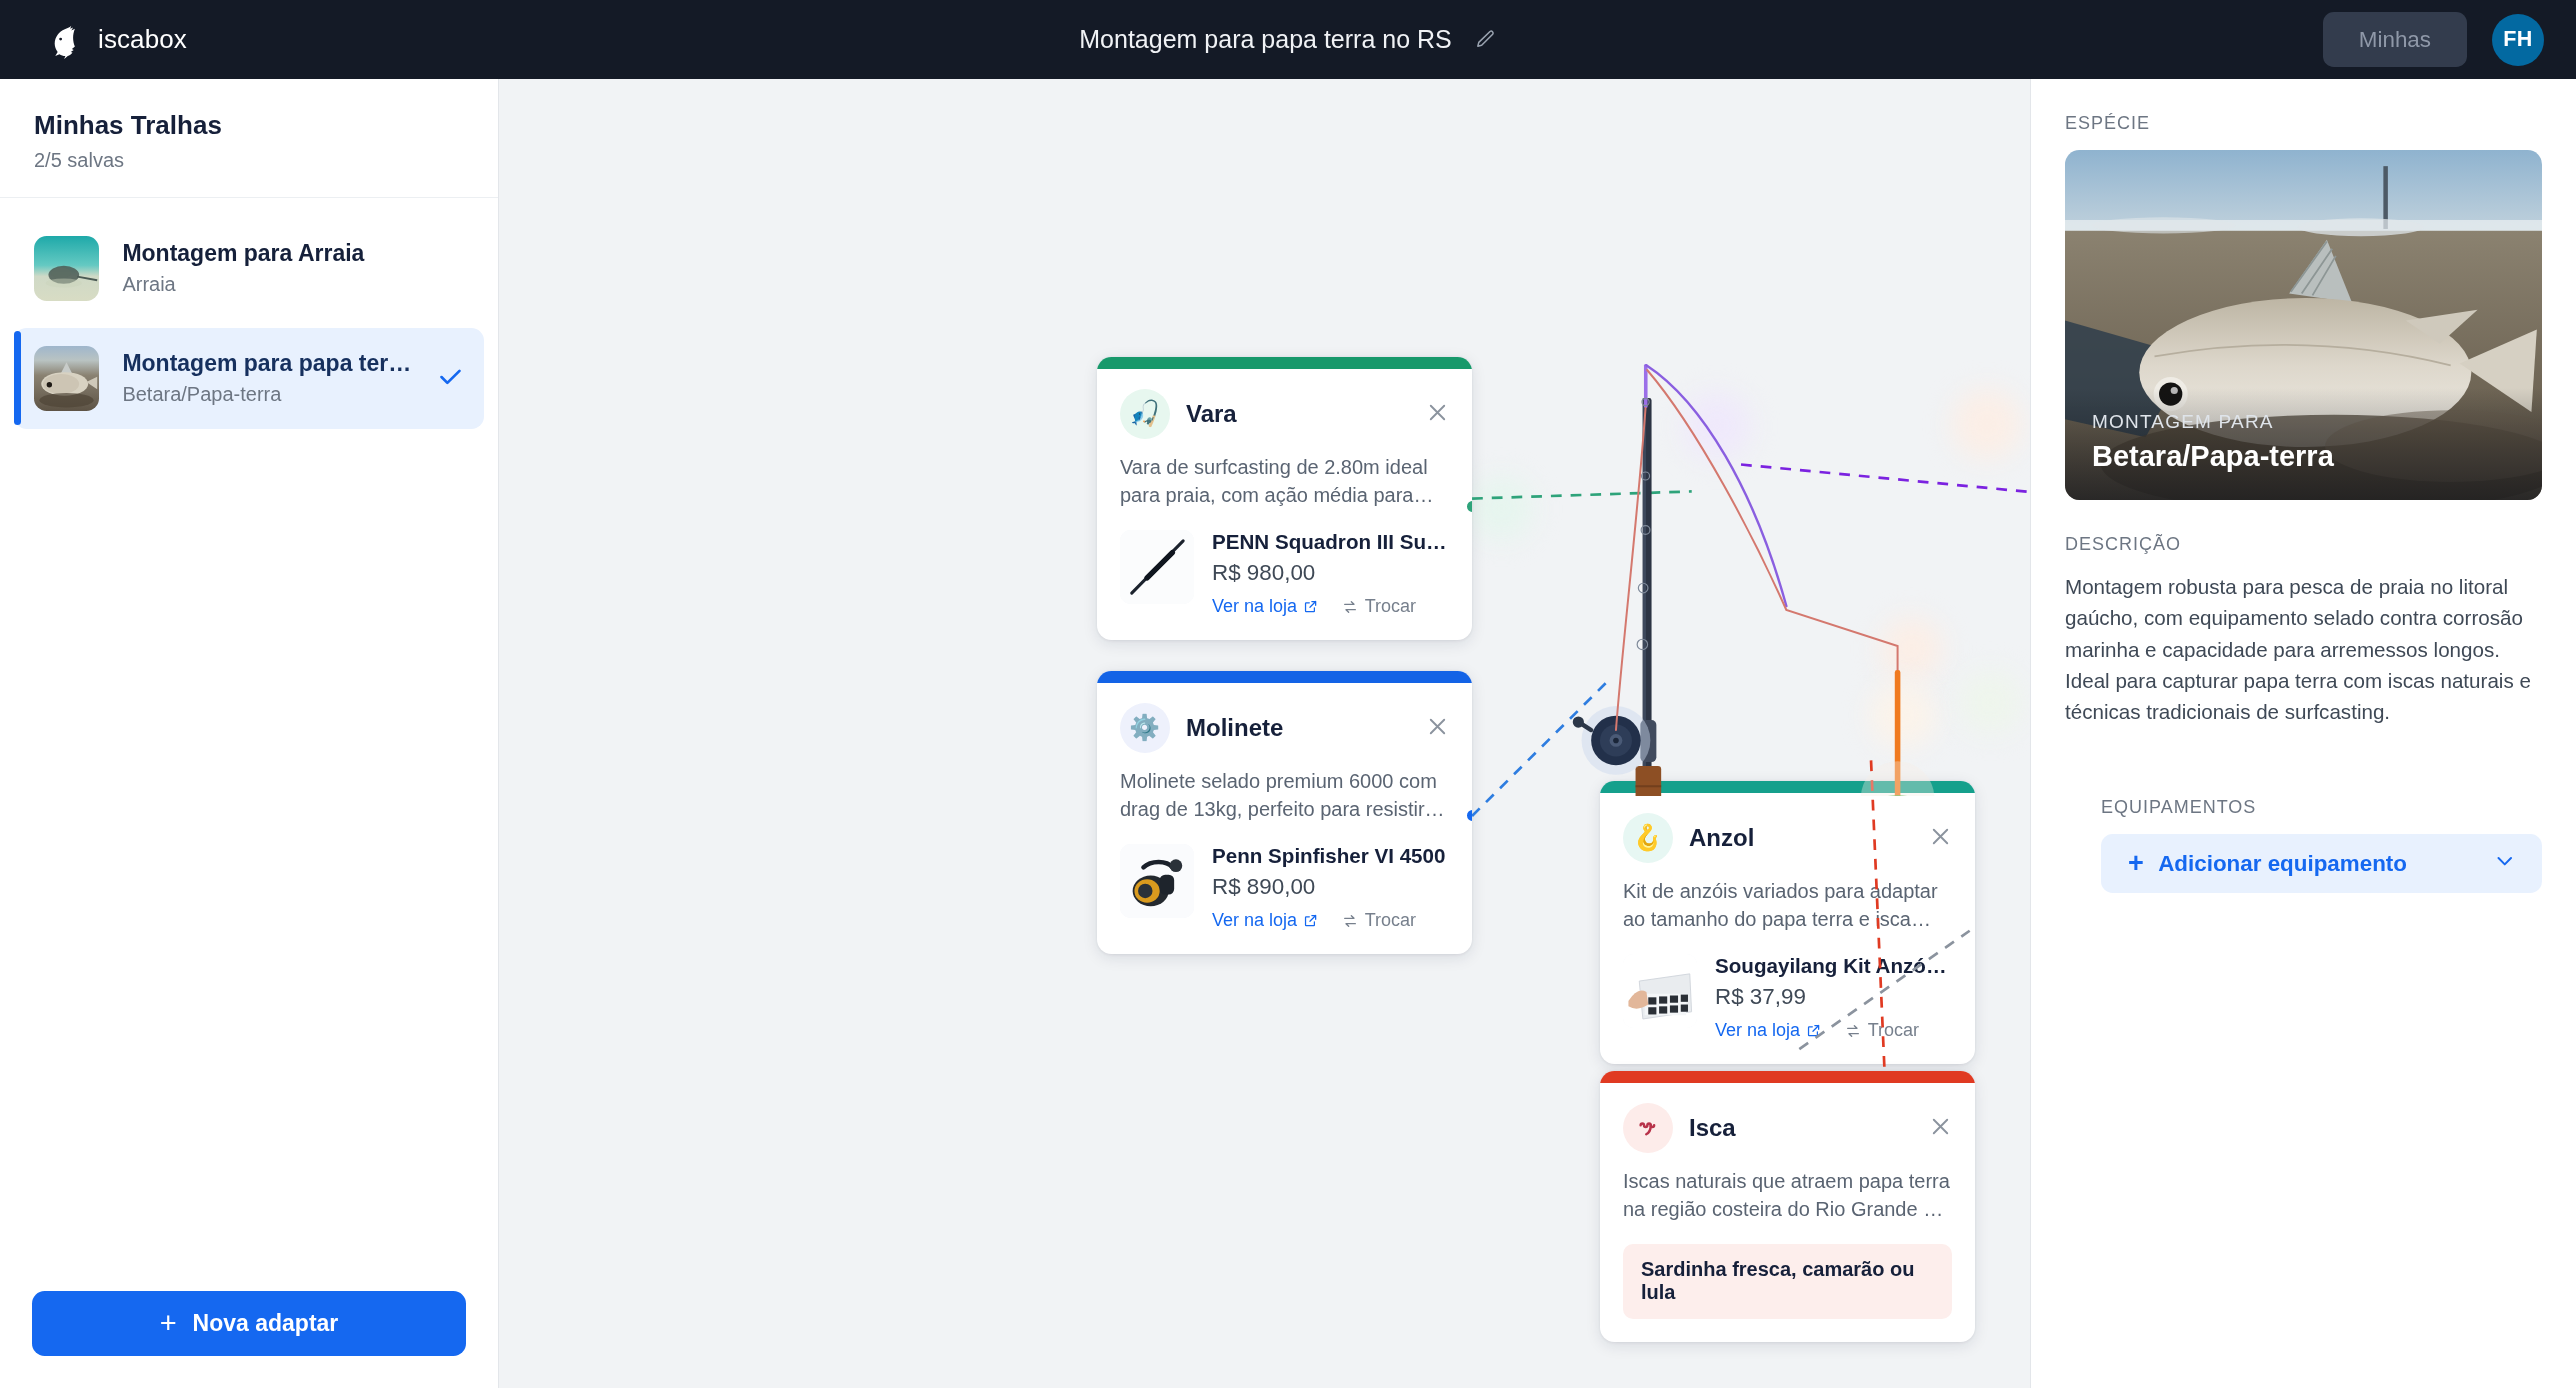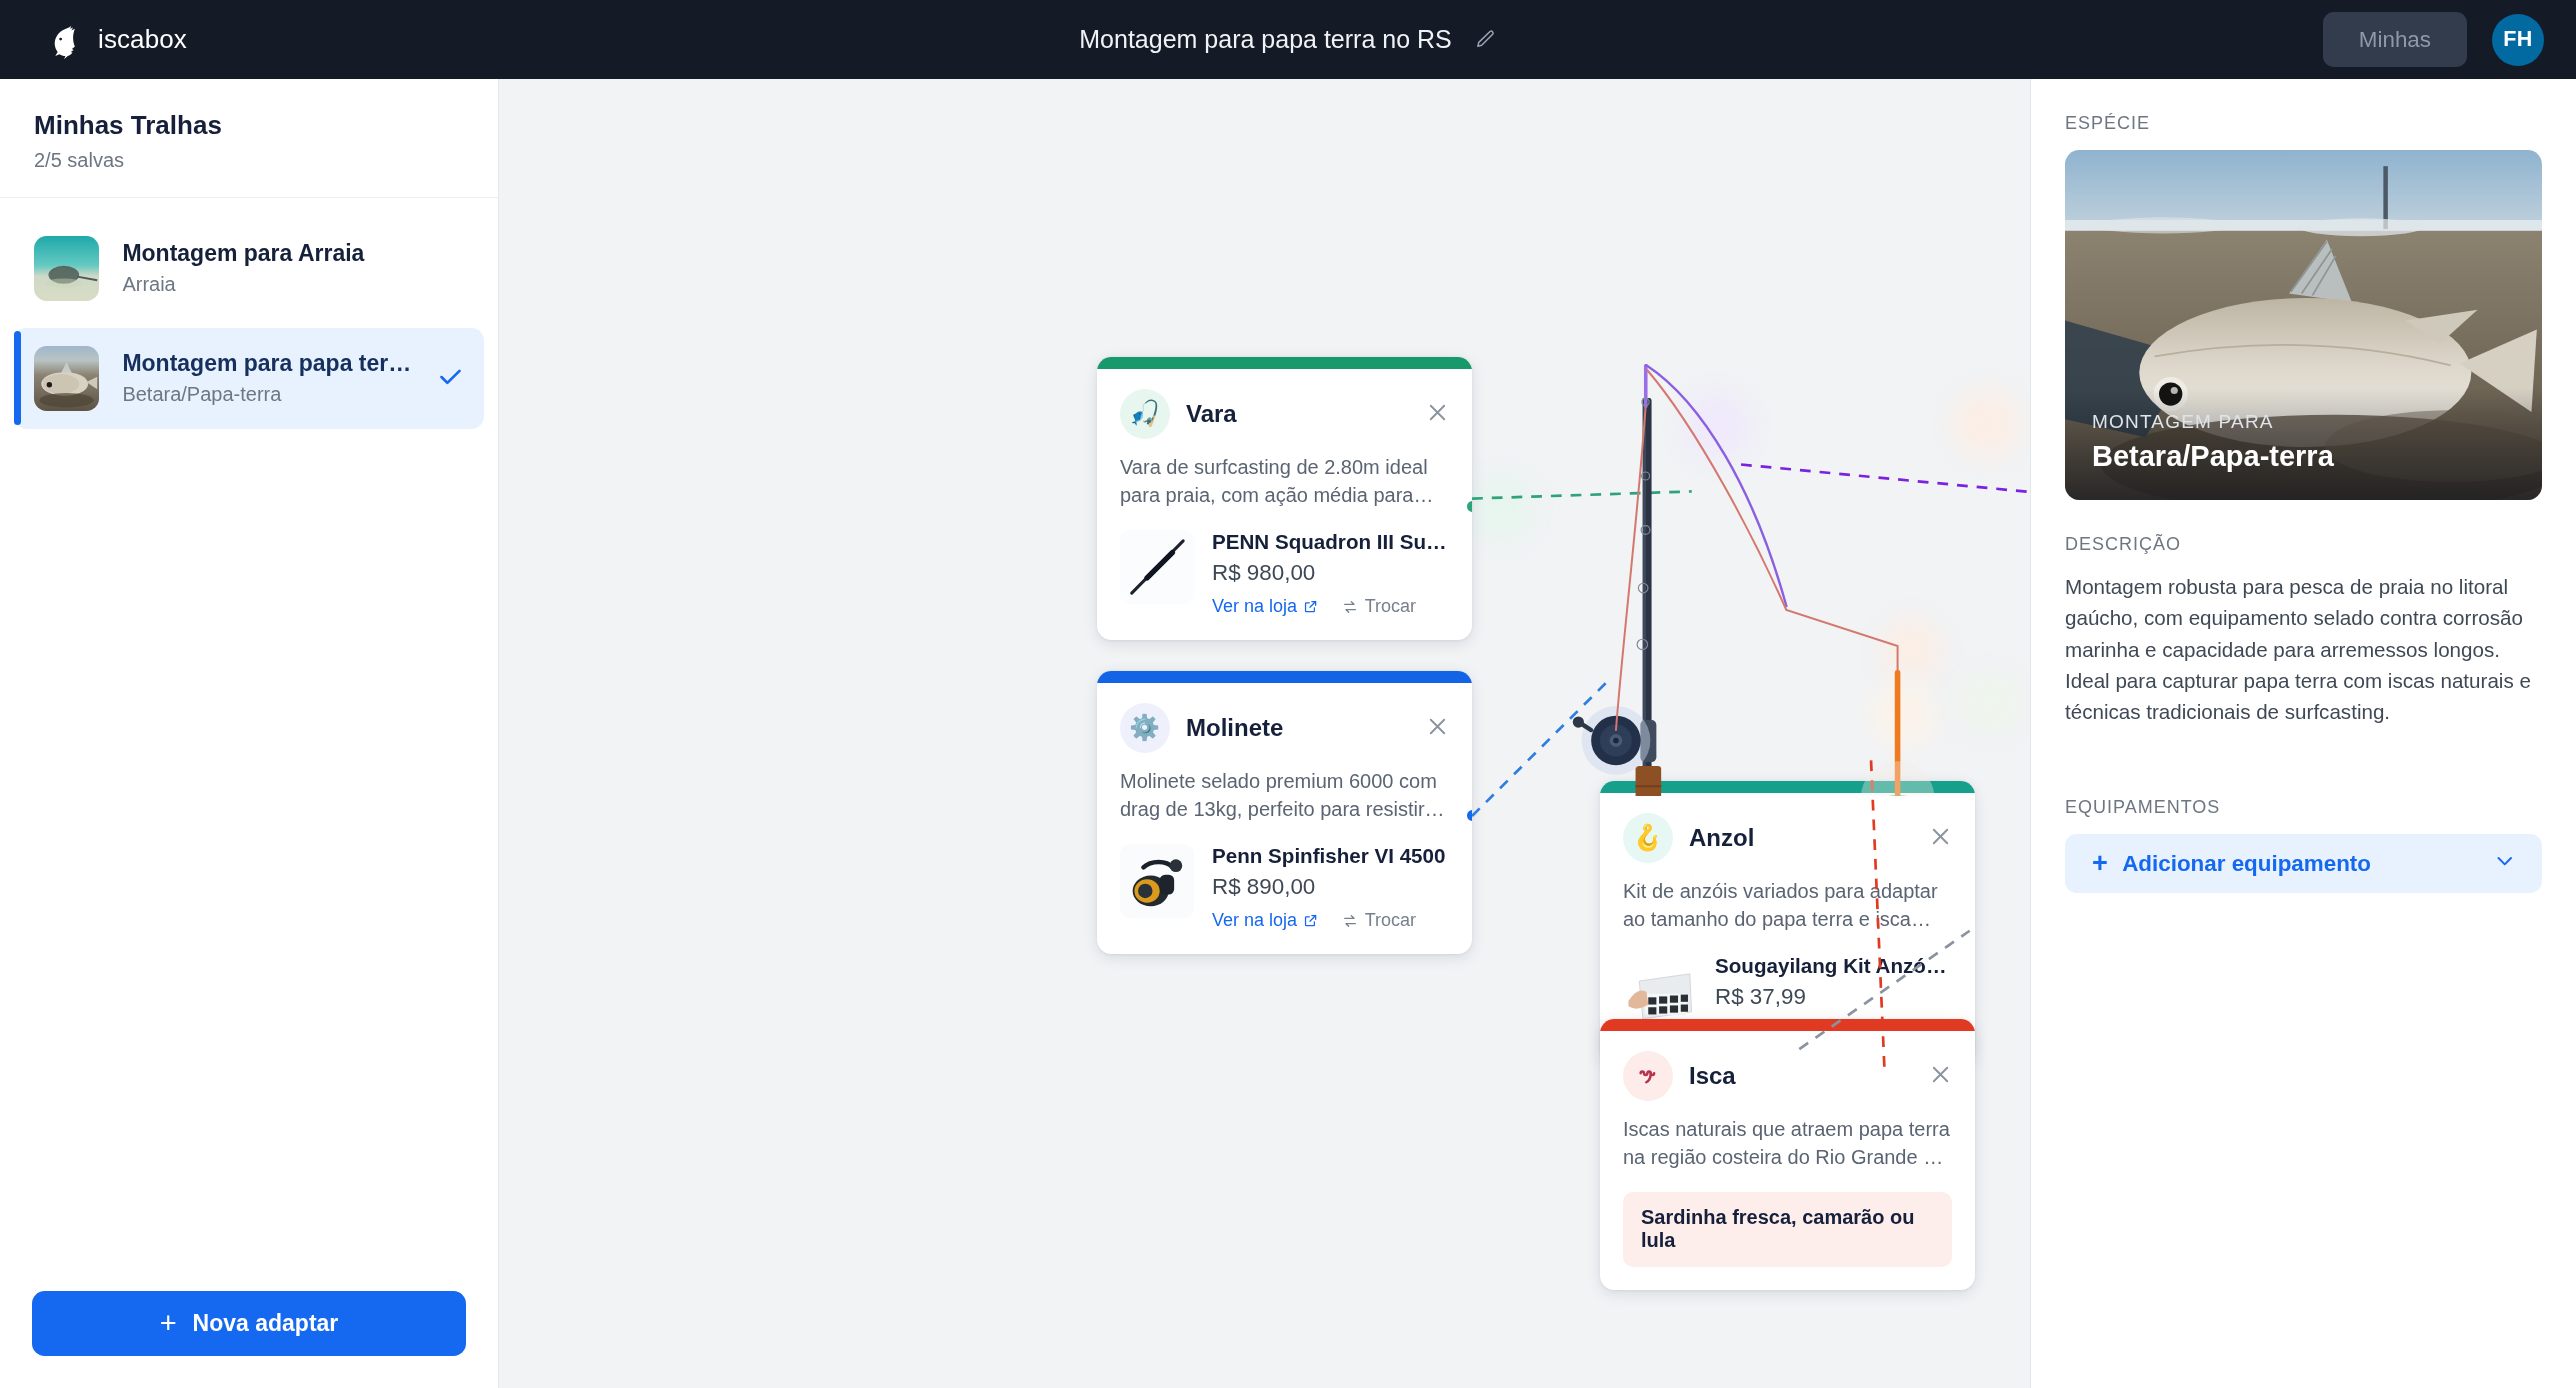--- a/index.html
+++ b/index.html
@@ -148,21 +148,21 @@
     position: absolute; left: 0; right: 0; bottom: 0; padding: 23px 27px 27px 27px;
     background: linear-gradient(to top, rgba(10,14,22,.62), rgba(10,14,22,0));
   }
   .species-kicker {
     color: #dfe4ea; font-size: 19px; letter-spacing: 1.2px; text-transform: uppercase;
     margin-bottom: 7.2px;
   }
   .species-name { color: #ffffff; font-size: 29px; font-weight: 700; }
   .desc-block { margin-top: 34px; }
   .desc-text { font-size: 20.6px; line-height: 1.52; color: #3f4956; }
-  .equip-block { margin-top: 70px; }
+  .equip-block { margin-top: 70px; margin-left: 36px; }
   .btn-add-equip {
     background: #e8f1fe; border: none; border-radius: 11.7px; width: 100%;
     height: 59px; display: flex; align-items: center; gap: 14.4px; padding: 0 27px;
     color: #1568f0; font-size: 22.4px; font-weight: 600; font-family: inherit; cursor: pointer;
   }
   .btn-add-equip .chev { margin-left: auto; }
 </style>
 </head>
 <body>
 
@@ -487,21 +487,21 @@
                       <path d="M4 8h14l-4-4M20 16H6l4 4"></path>
                     </svg>
                   <span>Trocar</span>
                 </span>
               </div>
             </div>
           </div>
         </div>
       </div>
 
-      <div class="card" style="left:1101px; top:940px;">
+      <div class="card" style="left:1101px; top:992px;">
         <div class="card-bar" style="background:#e03a22;"></div>
         <div class="card-inner">
           <div class="card-head">
             <span class="cat-icon" style="background:#fdecea;">
               <svg width="27" height="27" viewBox="0 0 24 24" fill="none" stroke="#b8334a" stroke-width="2.2" stroke-linecap="round">
                 <path d="M5 10c0-2 3-2 3 0s3 2 3 0 3-2 3 0 3 2 3 0"></path>
                 <path d="M14 10c0 5-2 7-4 8"></path>
               </svg>
             </span>
             <span class="card-title">Isca</span>

